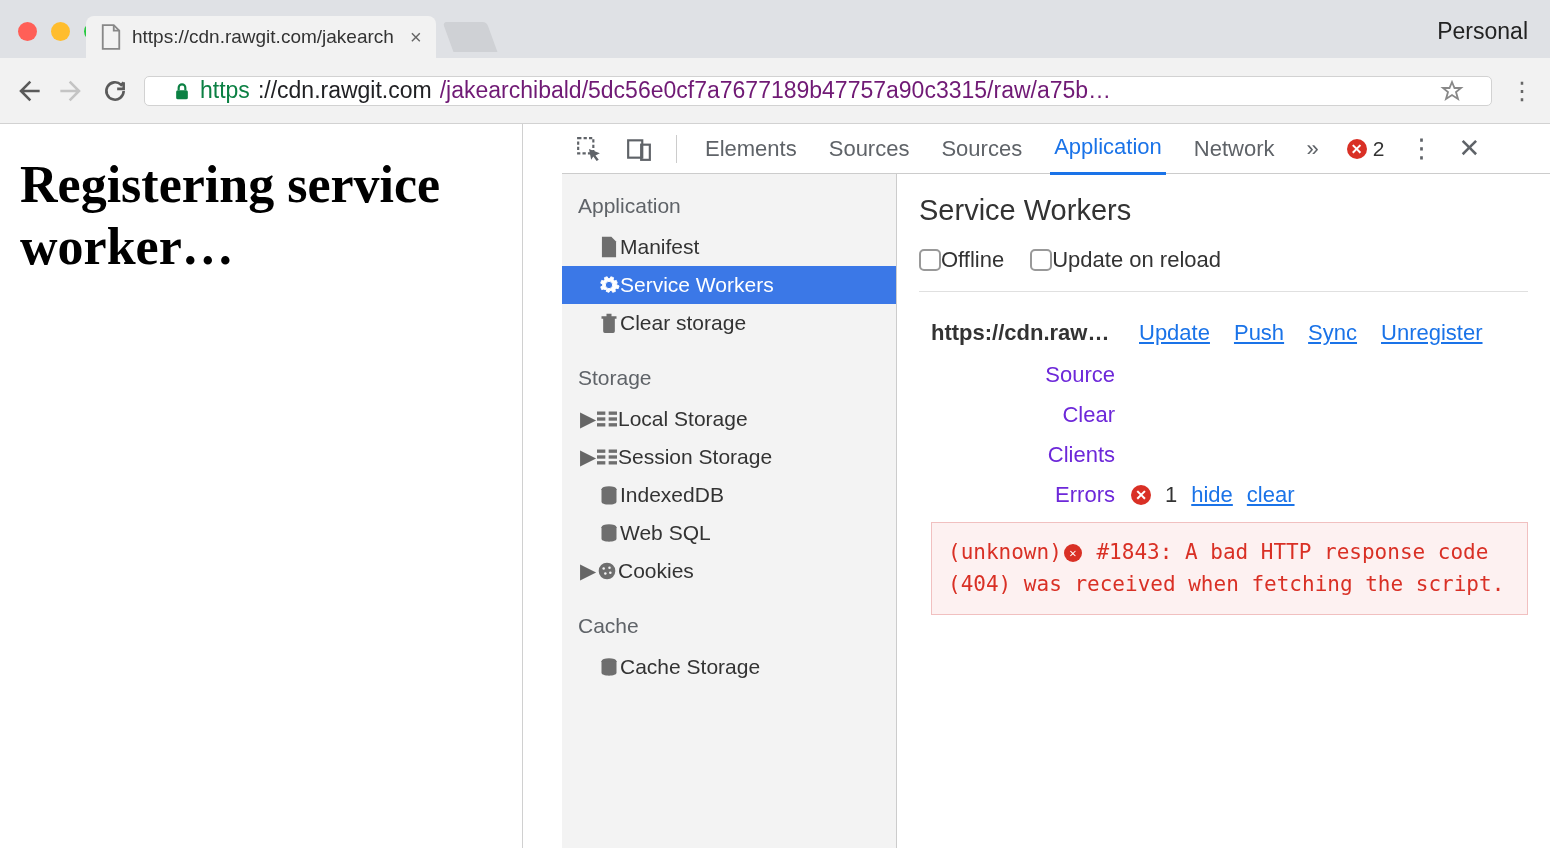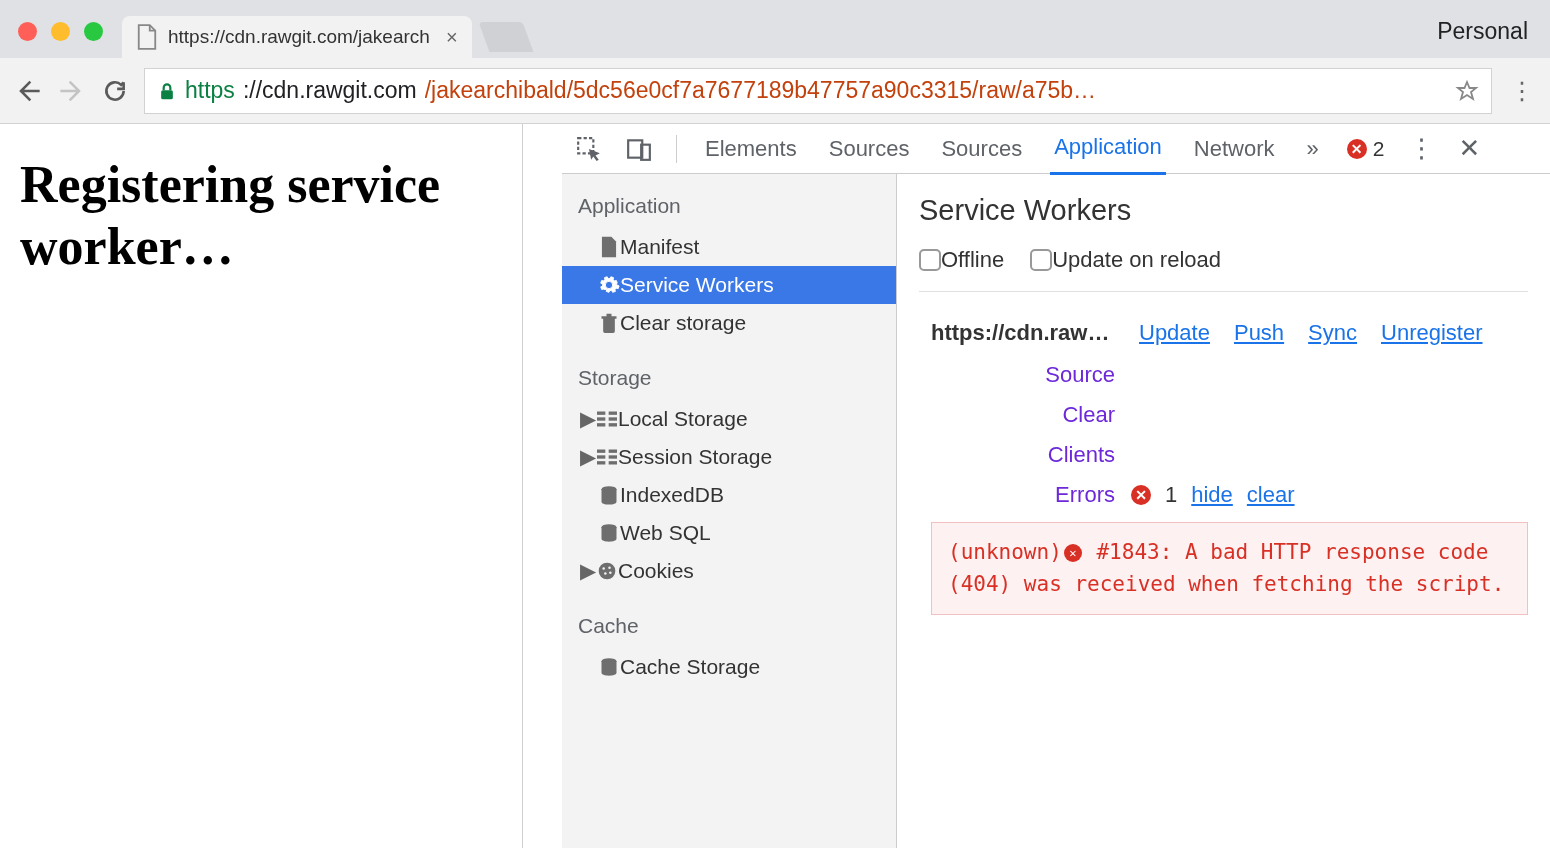--- a/index.html
+++ b/index.html
@@ -6,34 +6,34 @@
 body { font-family: -apple-system, BlinkMacSystemFont, "Segoe UI", Helvetica, Arial, sans-serif; width: 1550px; height: 848px; overflow: hidden; background: #fff; }
 
 
 .chrome { background: #dfe1e5; }
 .tab-strip { height: 58px; display: flex; align-items: flex-end; padding-left: 12px; position: relative; }
 .traffic-lights { position: absolute; left: 18px; top: 22px; display: flex; gap: 14px; }
 .traffic-lights span { width: 19px; height: 19px; border-radius: 50%; display: inline-block; }
 .tl-red { background: #ff5f57; }
 .tl-yellow { background: #ffbd2e; }
 .tl-green { background: #28c940; }
-.tab { margin-left: 110px; background: #f2f2f2; height: 42px; display: flex; align-items: center; padding: 0 14px; border-top-left-radius: 8px; border-top-right-radius: 8px; gap: 10px; font-size: 19px; color: #333; max-width: 430px; position: relative; }
+.tab { margin-left: 74px; background: #f2f2f2; height: 42px; display: flex; align-items: center; padding: 0 14px; border-top-left-radius: 8px; border-top-right-radius: 8px; gap: 10px; font-size: 19px; color: #333; max-width: 430px; position: relative; }
 .tab-favicon { width: 22px; height: 26px; }
 .tab-close { color: #666; font-size: 20px; margin-left: 6px; }
 .new-tab { width: 44px; height: 30px; background: #cfd1d5; margin-left: 12px; margin-bottom: 6px; border-top-left-radius: 4px; border-top-right-radius: 4px; transform: skewX(20deg); }
 .profile-label { position: absolute; right: 22px; top: 18px; font-size: 23px; color: #222; }
 
 .toolbar { background: #f2f2f2; height: 66px; display: flex; align-items: center; padding: 0 14px; gap: 16px; border-bottom: 1px solid #d2d2d2; }
 .nav-arrow, .reload, .menu-dots { color: #5a5a5a; display:flex; align-items:center; justify-content:center; }
 .nav-arrow.disabled { color: #bdbdbd; }
-.omnibox { flex: 1; background: #fff; border: 1px solid #d2d2d2; border-radius: 0; height: 46px; display: flex; align-items: center; padding: 0 12px; font-size: 23px; color: #555; gap: 8px; overflow: hidden; }
+.omnibox { flex: 1; background: #fff; border: 1px solid #d2d2d2; border-radius: 5px; height: 30px; display: flex; align-items: center; padding: 0 27px; font-size: 23px; color: #555; gap: 8px; overflow: hidden; }
 .lock { color: #0b8043; }
 .url-scheme { color: #0b8043; }
 .url-host { color: #202124; }
-.url-path { color: #c2410c; white-space: nowrap; overflow: hidden; text-overflow: ellipsis; flex: 1; }
+.url-path { color: #701a75; white-space: nowrap; overflow: hidden; text-overflow: ellipsis; flex: 1; }
 .star { color: #888; }
 .menu-dots { width: 28px; text-align:center; font-size: 24px; color: #666; }
 
 
 .content { display: flex; height: calc(848px - 58px - 66px); }
 .page { width: 522px; padding: 30px 20px; }
 .page h1 { font-family: "Times New Roman", Times, serif; font-size: 52px; font-weight: bold; line-height: 1.2; }
 
 
 .devtools { flex: 1; border-left: 1px solid #d0d0d0; display: flex; flex-direction: column; font-size: 20px; color: #333; padding-left: 39px; }

